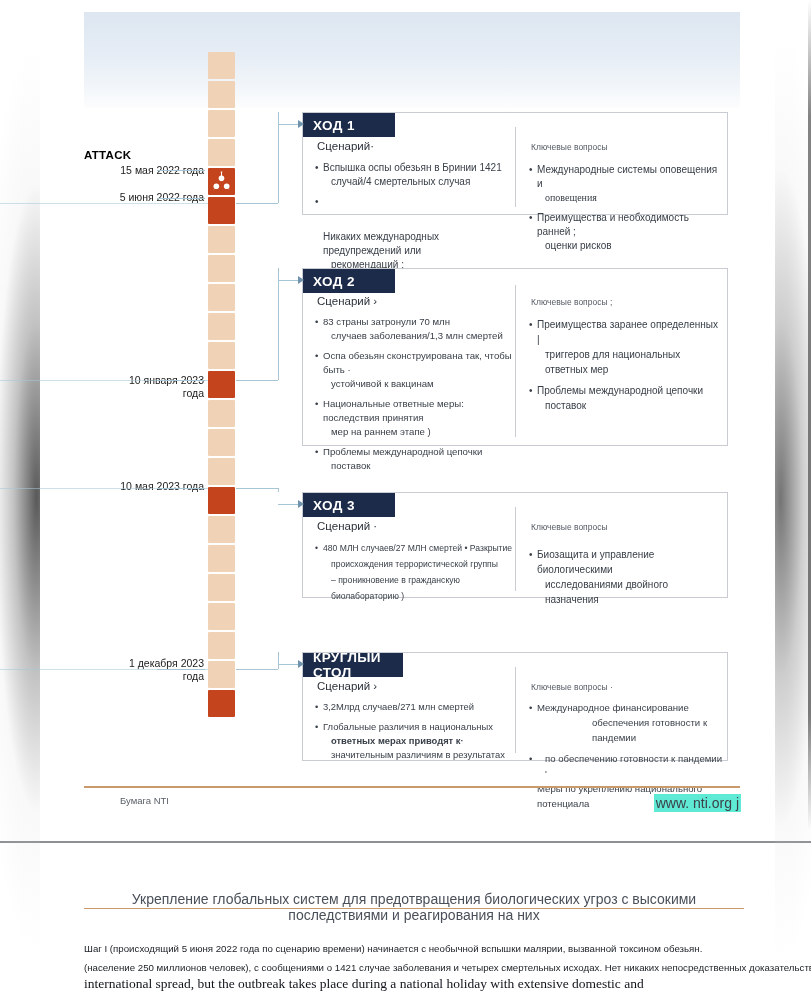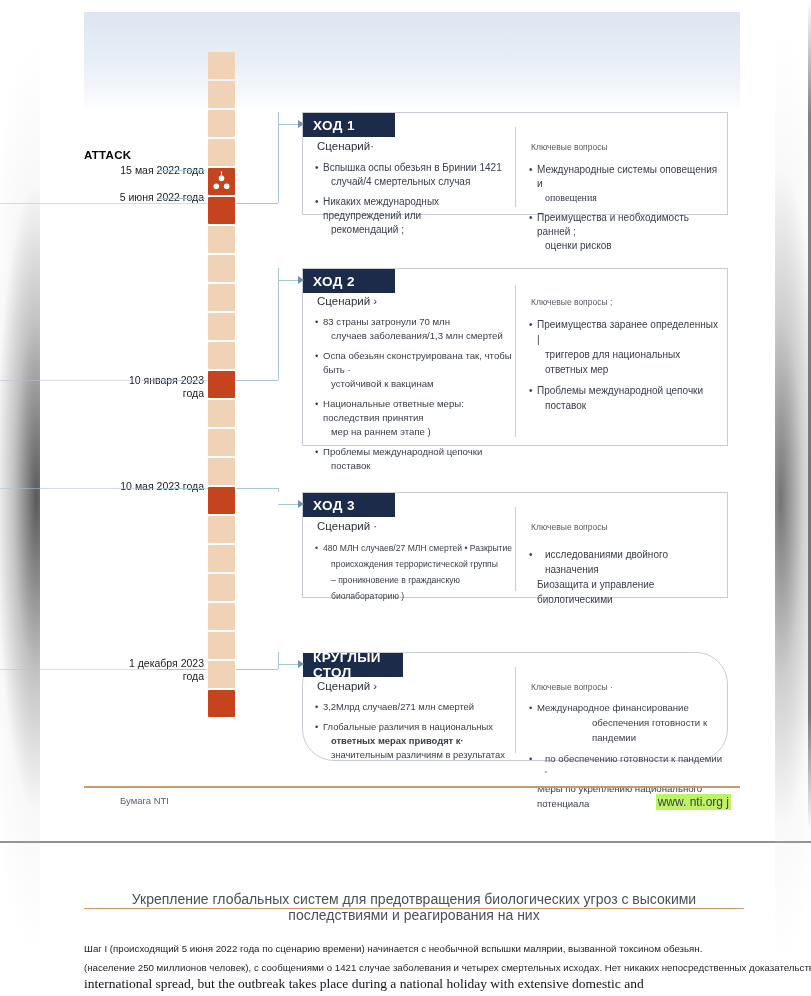--- a/index.html
+++ b/index.html
@@ -77,21 +77,21 @@
   .col-head.scen { font-size: 11.5px; color: #2c323b; }
   .bullets { position: absolute; }
   .bullet { display: flex; margin-bottom: 6px; color: #3a4049; }
   .bullet .dot { width: 8px; flex: 0 0 8px; }
   .bullet .txt { flex: 1 1 auto; }
 
   
   .foot-rule { position: absolute; left: 84px; top: 786px; width: 656px; height: 1.5px; background: #c99a6a; }
   .foot-left { position: absolute; left: 84px; top: 795px; font-size: 9.5px; color: #5b6068; padding-left: 36px; }
   .foot-page { position: absolute; left: 84px; top: 793px; width: 656px; text-align: center; font-size: 11px; font-weight: bold; color: #1b1b1b; }
-  .foot-right { position: absolute; right: 80px; top: 794px; font-size: 12px; color: #3b4049; background: #bef264; padding: 1px 2px; }
+  .foot-right { position: absolute; right: 70px; top: 794px; font-size: 14px; color: #3b4049; background: #5eead4; padding: 1px 2px; }
 
   
   .page-divider { position: absolute; left: 0; top: 841px; width: 811px; height: 2px; background: #8e9095; }
 
   
   .page-lower { position: absolute; left: 0; top: 843px; width: 811px; height: 153px; background:#fff; }
   .run-head { position: absolute; left: 84px; top: 48px; width: 660px; text-align: center; font-size: 14px; color: #4a5059; }
   .run-rule { position: absolute; left: 84px; top: 65px; width: 660px; height: 1.2px; background: #c99a6a; }
   .body-p { position: absolute; left: 84px; top: 96px; width: 680px; font-size: 9.7px; color: #20242a; line-height: 19px; }
   .body-p .ln { display: block; white-space: nowrap; }
@@ -170,21 +170,21 @@
           <div class="bullet">
             <span class="dot">•</span>
             <span class="txt">
               <span style="display: block;">Вспышка оспы обезьян в Бринии 1421</span>
               <span style="display: block; padding-left: 8px;">случай/4 смертельных случая</span>
             </span>
           </div>
           <div class="bullet">
             <span class="dot">•</span>
             <span class="txt">
-              <span style="display: block;">Никаких международных предупреждений или</span>
+              <span style="display: block; margin-top: 35px;">Никаких международных предупреждений или</span>
               <span style="display: block; padding-left: 8px;">рекомендаций ;</span>
             </span>
           </div>
         </div>
       <div class="bullets" id="m1q" style="left:226px; top:50px; width:192px; font-size:10px; line-height:14px;">
           <div class="bullet">
             <span class="dot">•</span>
             <span class="txt">
               <span style="display: block;">Международные системы оповещения и</span>
               <span style="display: block; padding-left: 8px; font-family: Liberation Serif, serif;">оповещения</span>
@@ -266,28 +266,28 @@
               <span style="display: block; padding-left: 8px;">происхождения террористической группы</span>
               <span style="display: block; padding-left: 8px;">– проникновение в гражданскую</span>
               <span style="display: block; padding-left: 8px;">биолабораторию )</span>
             </span>
           </div>
         </div>
       <div class="bullets" id="m3q" style="left:226px; top:54px; width:194px; font-size:10px; line-height:15px;">
           <div class="bullet">
             <span class="dot">•</span>
             <span class="txt">
+              <span style="display: block;">Биозащита и управление биологическими</span>
               <span style="display: block; padding-left: 8px;">исследованиями двойного назначения</span>
-              <span style="display: block;">Биозащита и управление биологическими</span>
             </span>
           </div>
         </div>
     </div>
 
-    <div class="move-box" style="left:302px; top:652px; width:426px; height:109px;border-radius:32px;">
+    <div class="move-box" style="left:302px; top:652px; width:426px; height:109px;">
       <div class="move-head" style="width:100px;">КРУГЛЫЙ СТОЛ</div>
       <div class="col-sep" style="left:212px; top:14px; height:86px;"></div>
       <div class="col-head scen" style="left:14px; top:27px;">Сценарий ›</div>
       <div class="col-head" style="left:228px; top:29px;">Ключевые вопросы ·</div>
       <div class="bullets" id="m4s" style="left:12px; top:47px; width:200px; font-size:9.4px; line-height:14px;">
           <div class="bullet">
             <span class="dot">•</span>
             <span class="txt">
               <span style="display: block;">3,2Млрд случаев/271 млн смертей</span>
             </span>

